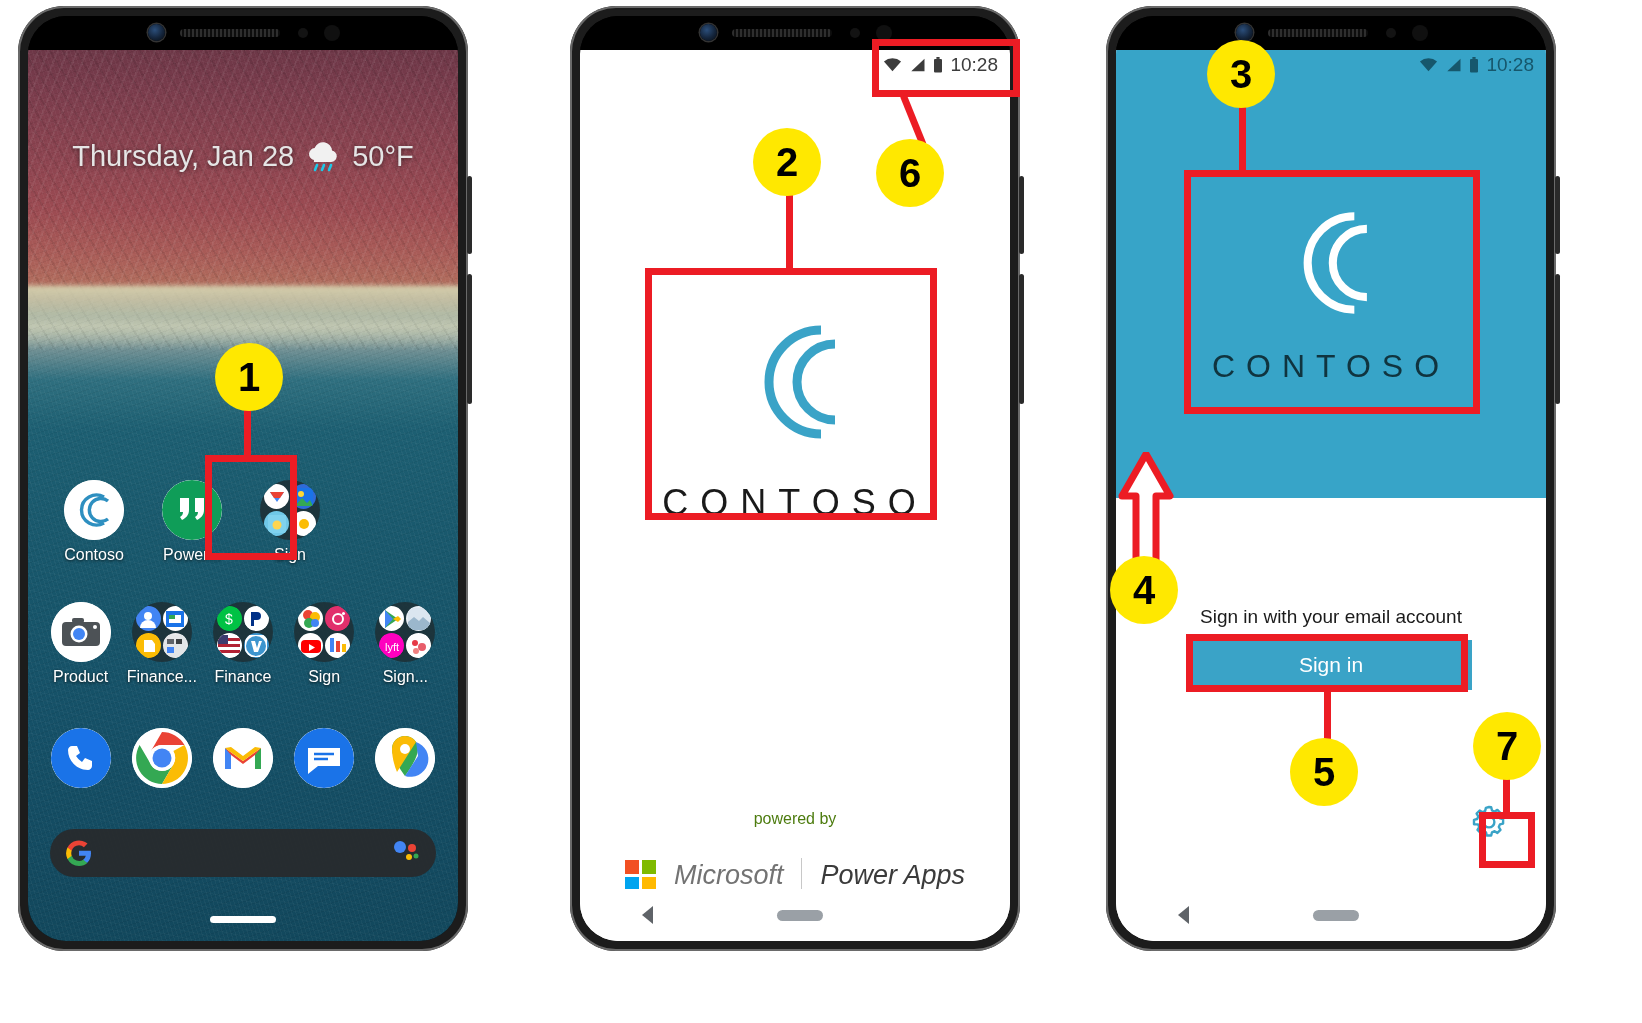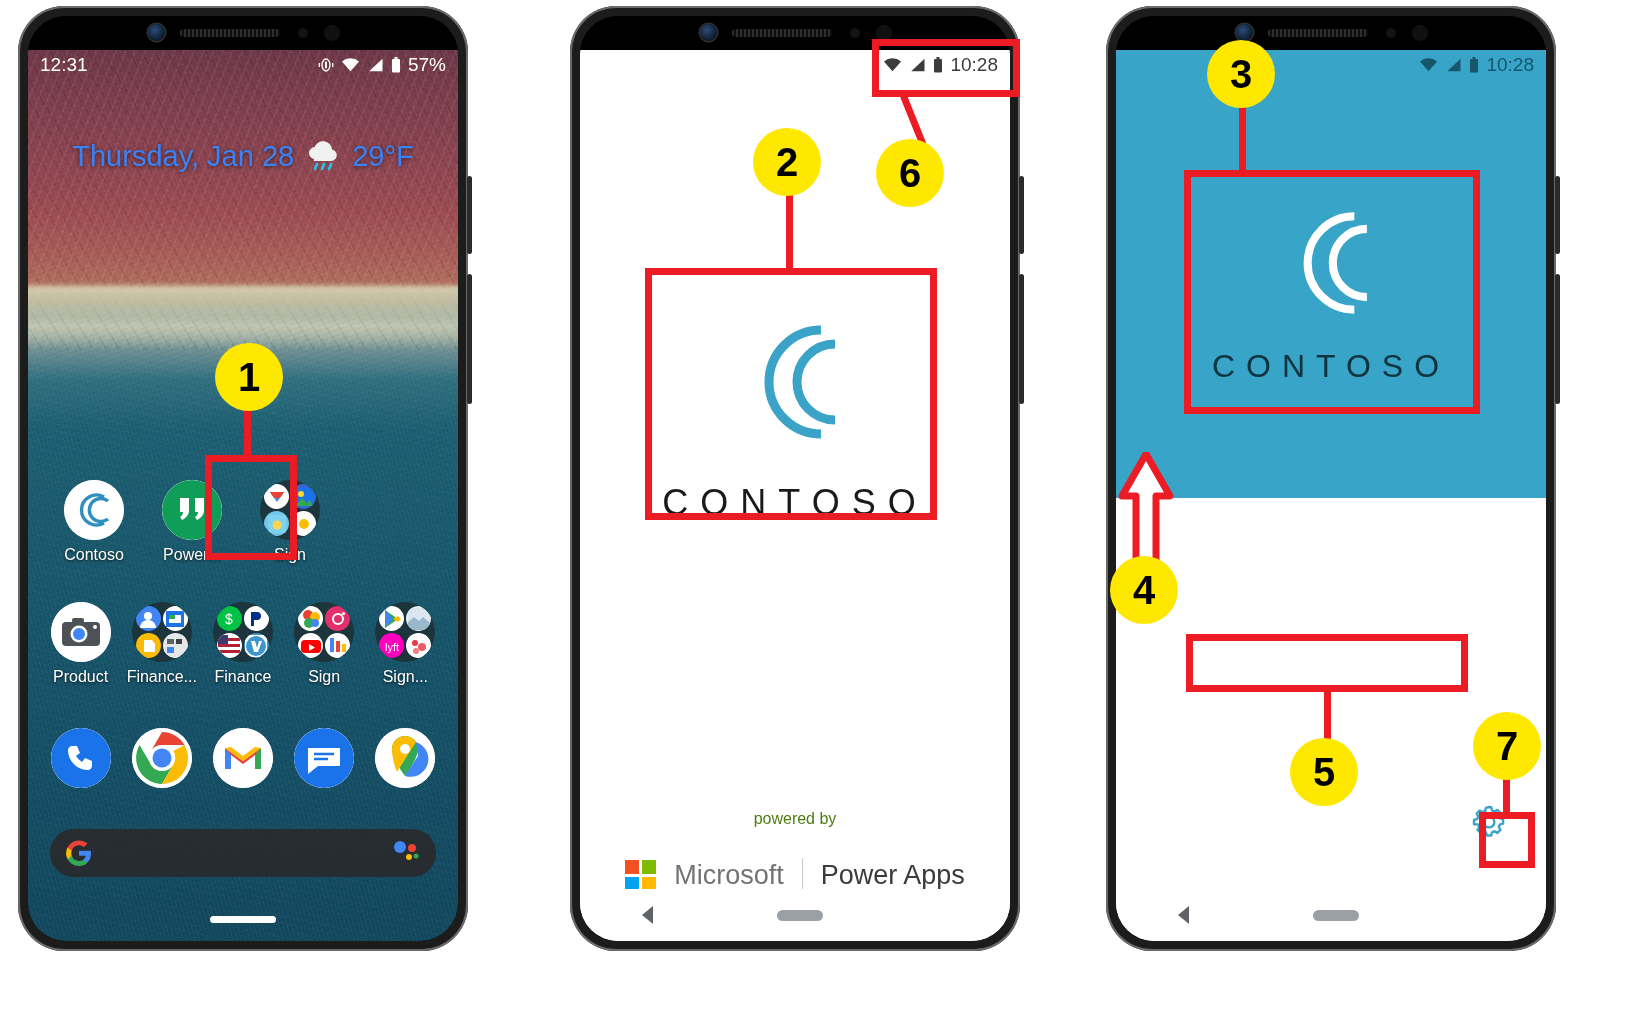--- a/index.html
+++ b/index.html
@@ -65,22 +65,22 @@
   }
   .wall-rock { position: absolute; left: 0; right: 0; top: 0; height: 300px; opacity: .55;
     background-image:
       repeating-linear-gradient(112deg, rgba(255,255,255,.10) 0 2px, transparent 2px 9px),
       repeating-linear-gradient(58deg, rgba(0,0,0,.12) 0 2px, transparent 2px 11px);
   }
   .wall-coast { position: absolute; left: -20px; right: -20px; top: 236px; height: 60px;
     background: linear-gradient(180deg, rgba(216,212,176,.95), rgba(150,170,160,.55), rgba(40,110,126,0));
     filter: blur(2px); }
   .home-wx { position: absolute; left: 0; right: 0; top: 90px; text-align: center;
-             color: #3b82f6; font-size: 29px; text-shadow: 0 1px 4px rgba(0,0,0,.6);
-             display: flex; align-items: flex-start; justify-content: center; gap: 11px; }
+             color: #e5e5e5; font-size: 29px; text-shadow: 0 1px 4px rgba(0,0,0,.6);
+             display: flex; align-items: flex-end; justify-content: center; gap: 11px; }
 
   .grid-row { position: absolute; left: 0; right: 0; display: flex;
               justify-content: space-around; padding: 0 12px; }
   .app { width: 76px; display: flex; flex-direction: column; align-items: center; gap: 6px; }
   .app-ico { width: 60px; height: 60px; border-radius: 50%; position: relative;
              overflow: hidden; background: #fff; }
   .app-lbl { color: #fff; font-size: 16px; text-shadow: 0 1px 3px rgba(0,0,0,.75);
              white-space: nowrap; }
   .folder { background: rgba(30,48,54,.88); }
   .f-q { position: absolute; width: 25px; height: 25px; border-radius: 50%; overflow: hidden;
@@ -103,21 +103,21 @@
   .nav-home { width: 46px; height: 11px; border-radius: 6px; background: #9aa0a6; }
   .nav-sq   { width: 0; height: 0; }
 
   .splash-logo { position: absolute; left: 0; right: 0; top: 262px; display: flex;
                  flex-direction: column; align-items: center; gap: 30px; }
   .wordmark { font-size: 36px; letter-spacing: 12px; color: #1a1a1a; font-weight: 300;
               font-family: "Liberation Sans", sans-serif; }
   .poweredby { position: absolute; left: 0; right: 0; top: 760px; text-align: center;
                font-size: 16px; color: #4d7c0f; }
   .mslockup { position: absolute; left: 0; right: 0; top: 808px;
-              display: flex; align-items: center; justify-content: center; gap: 18px; }
+              display: flex; align-items: center; justify-content: center; gap: 18px; font-style: italic; }
   .ms-sq { display: grid; grid-template-columns: 14px 14px; grid-template-rows: 14px 14px; gap: 3px; }
   .ms-name { font-size: 27px; color: #737373; }
   .ms-div { width: 1px; height: 34px; background: #c8c8c8; }
   .pa-name { font-size: 27px; color: #3b3b3b; }
 
   
   .hdr-blue { position: absolute; left: 0; right: 0; top: 0; height: 448px; background: #37a4c8; }
   .hdr-logo { position: absolute; left: 0; right: 0; top: 150px; display: flex;
               flex-direction: column; align-items: center; gap: 22px; }
   .wordmark-dark { font-size: 32px; letter-spacing: 11px; color: #10343f; font-weight: 300; }
@@ -150,49 +150,28 @@
         <span class="dot1"></span>
         <span class="dot2"></span>
       </div>
       <div class="screen">
         <div class="home-wall">
           <div class="wall-tex"></div>
             <div class="wall-rock"></div>
             <div class="wall-coast"></div>
         </div>
 
-        <div class="statusbar" style="color:#fff;position:relative;">
-          <span class="sb-time-left">12:31</span>
-          <span class="sb-right">
-            <svg class="ico ico-vib" viewBox="0 0 24 24">
-              <ellipse cx="12" cy="12" rx="6" ry="9" fill="none" stroke="#fff" stroke-width="2"></ellipse>
-              <rect x="10.5" y="7" width="3" height="10" fill="#fff"></rect>
-              <path d="M2 9v6M22 9v6" stroke="#fff" stroke-width="2"></path>
-            </svg>
-            <svg class="ico ico-wifi" viewBox="0 0 24 18">
-              <path d="M12 17 L1 4.5 A17 17 0 0 1 23 4.5 Z" fill="#fff"></path>
-            </svg>
-            <svg class="ico ico-sig" viewBox="0 0 20 18">
-              <path d="M19 1 L19 17 L2 17 Z" fill="#fff"></path>
-            </svg>
-            <svg class="ico ico-bat" viewBox="0 0 12 20">
-              <rect x="4" y="0" width="4" height="2.4" fill="#fff"></rect>
-              <rect x="1" y="2.4" width="10" height="17" rx="1.4" fill="#fff"></rect>
-            </svg>
-            <span style="font-size:19px">57%</span>
-          </span>
-        </div>
 
         <div class="home-wx">
           <span>Thursday, Jan 28</span>
           <svg width="36" height="32" viewBox="0 0 36 32">
             <path d="M9 19a6 6 0 0 1 .6-11.9A9 9 0 0 1 27 9.5a5.8 5.8 0 0 1-.8 11.5H9z" fill="#f1f1f1"></path>
             <path d="M12 24l-2 5M19 24l-2 5M26 24l-2 5" stroke="#1ec8e8" stroke-width="2.6" stroke-linecap="round"></path>
           </svg>
-          <span>29°F</span>
+          <span>50°F</span>
         </div>
 
         <div class="grid-row" style="top:430px; justify-content:flex-start; gap:22px; padding-left:28px;">
           <div class="app">
             <div class="app-ico">
               <svg viewBox="0 0 60 60" width="60" height="60">
                 <circle cx="30" cy="30" r="30" fill="#fff"></circle>
                 <path d="M40 17a15 15 0 1 0 0 26" fill="none" stroke="#2e8fc0" stroke-width="3.4"></path>
                 <path d="M44 21a11.5 11.5 0 1 0 0 18" fill="none" stroke="#2e8fc0" stroke-width="3.4"></path>
               </svg>
@@ -540,20 +519,24 @@
           </div>
 
           <div class="hdr-logo">
             <svg width="140" height="126" viewBox="0 0 156 140">
               <path d="M104 18a52 52 0 1 0 0 104" fill="none" stroke="#ffffff" stroke-width="9"></path>
               <path d="M118 32a38 38 0 1 0 0 76" fill="none" stroke="#ffffff" stroke-width="9"></path>
             </svg>
             <span class="wordmark-dark">CONTOSO</span>
           </div>
 
+          <div class="signin-wrap">
+            <div class="signin-lbl">Sign in with your email account</div>
+            <button class="signin-btn">Sign in</button>
+          </div>
 
           <div class="gear-btn">
             <svg width="40" height="40" viewBox="0 0 40 40">
               <path d="M20 5l2.2.3.8 3.2 2.6 1.1 2.8-1.7 3.1 3.1-1.7 2.8 1.1 2.6 3.2.8v4.4l-3.2.8-1.1 2.6 1.7 2.8-3.1 3.1-2.8-1.7-2.6 1.1-.8 3.2h-4.4l-.8-3.2-2.6-1.1-2.8 1.7-3.1-3.1 1.7-2.8-1.1-2.6L5 22.2v-4.4l3.2-.8 1.1-2.6-1.7-2.8 3.1-3.1 2.8 1.7 2.6-1.1.8-3.2z" fill="none" stroke="#3aa3c7" stroke-width="2.4" stroke-linejoin="round"></path>
               <circle cx="20" cy="20" r="5.4" fill="none" stroke="#3aa3c7" stroke-width="2.4"></circle>
             </svg>
           </div>
 
           <div class="navbar3">
             <span class="nav-back"></span>

